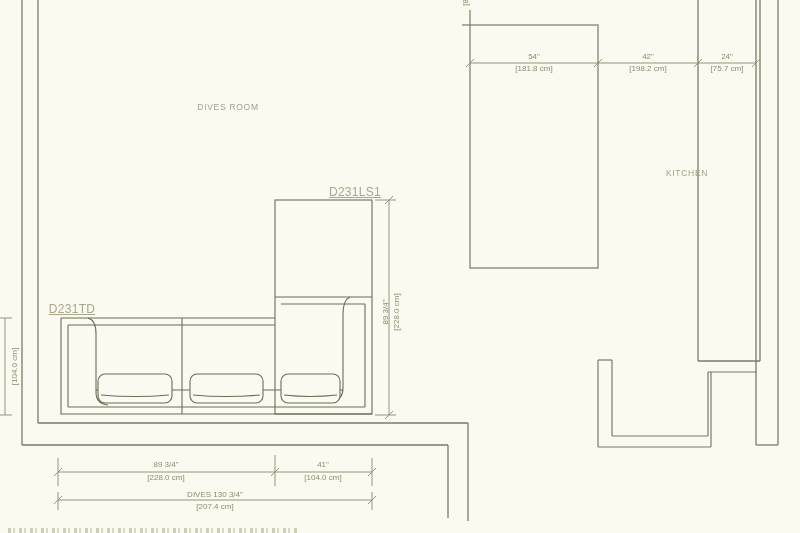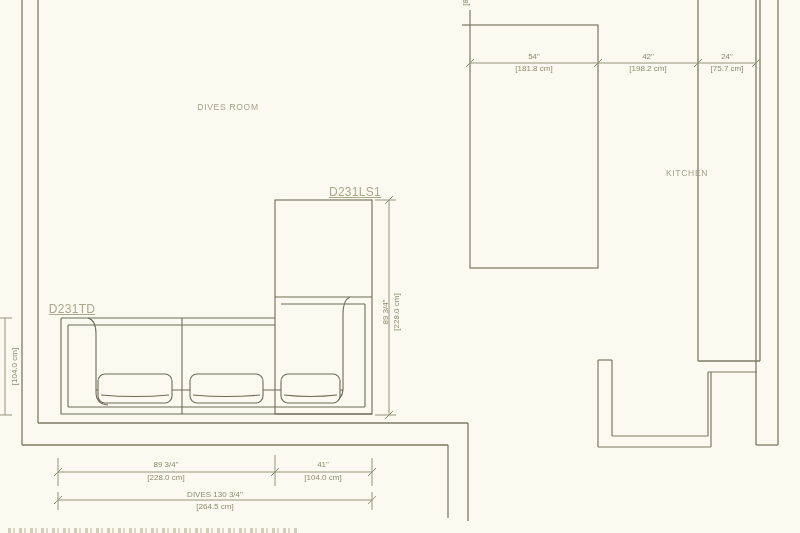--- a/index.html
+++ b/index.html
@@ -162,17 +162,17 @@
 
   <div class="rot" style="left:-7px;top:361px;width:42px;">[104.0 cm]</div>
 
   <div class="rot" style="left:458px;top:-3px;width:14px;">[8</div>
 
   <div class="txt dim" style="left:166px;top:460px;">89 3/4"</div>
   <div class="txt dim" style="left:166px;top:473px;">[228.0 cm]</div>
   <div class="txt dim" style="left:323px;top:460px;">41"</div>
   <div class="txt dim" style="left:323px;top:473px;">[104.0 cm]</div>
   <div class="txt dim" style="left:215px;top:490px;">DIVES 130 3/4"</div>
-  <div class="txt dim" style="left:215px;top:502px;">[264.5 cm]</div>
+  <div class="txt dim" style="left:215px;top:502px;">[207.4 cm]</div>
 
   <div class="bottom-cut"></div>
 
 </div>
 
 </body></html>

